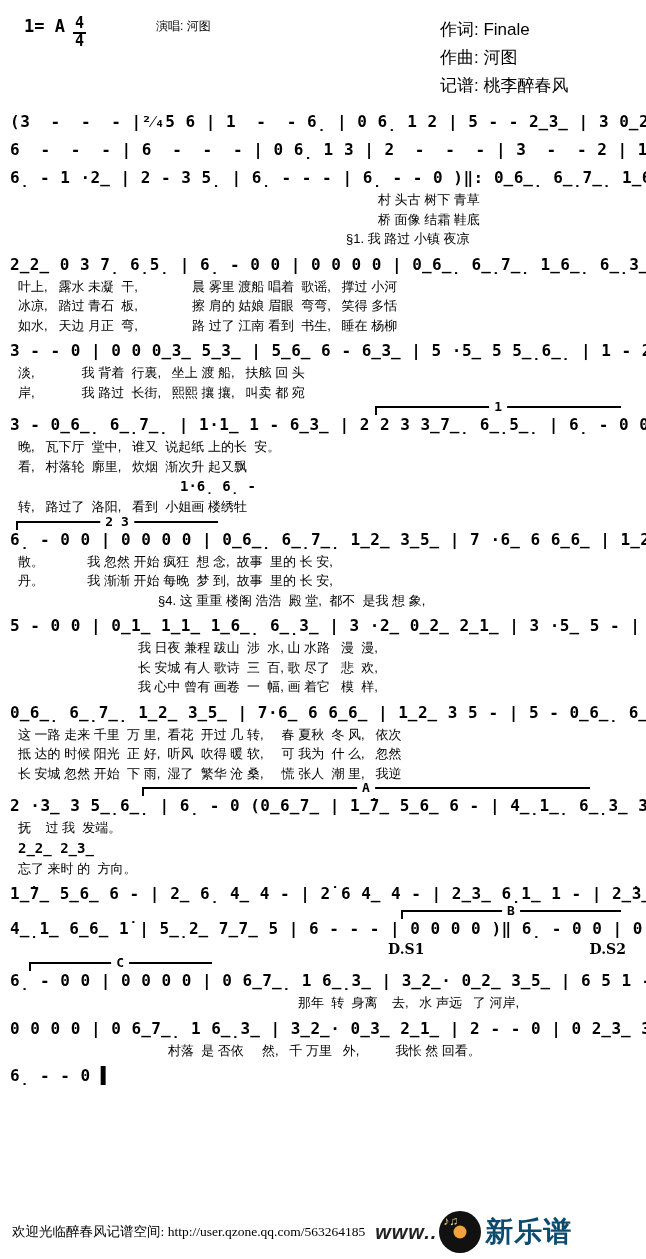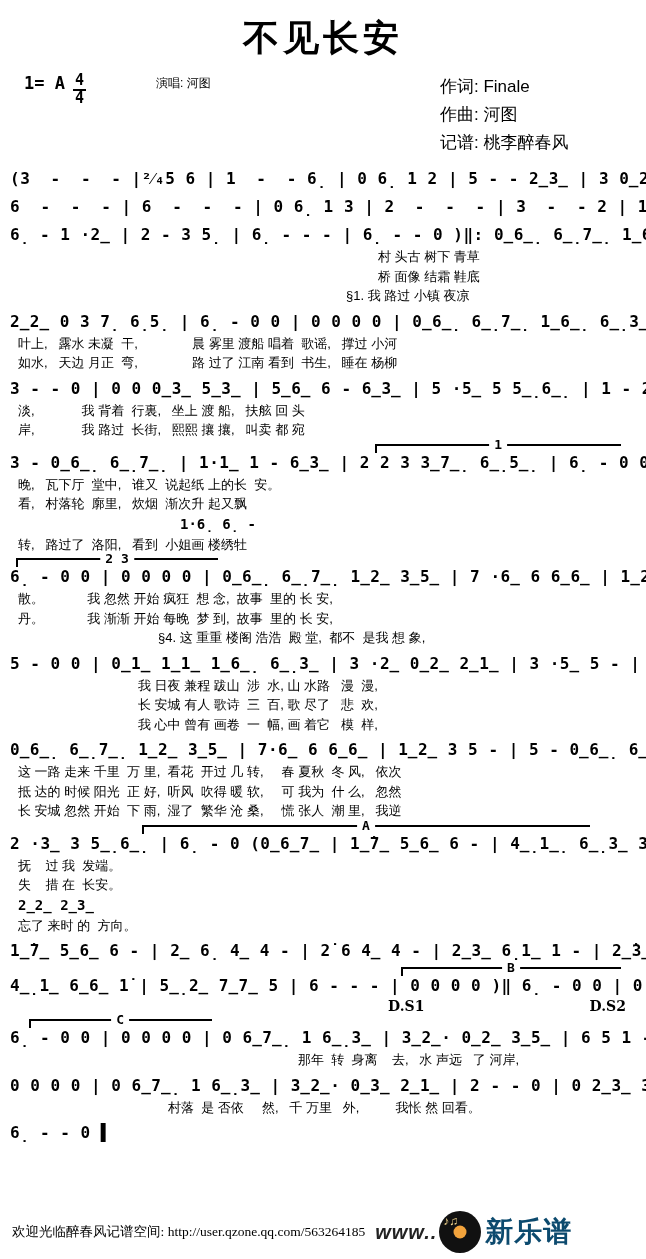--- a/index.html
+++ b/index.html
@@ -41,21 +41,20 @@
   .disc::after { content:""; position:absolute; left:50%; top:50%; width:13px; height:13px;
                  border-radius:50%; background:#f2a33c; transform:translate(-50%,-50%); }
   .disc .disc-notes { position:absolute; left:4px; top:3px; color:#f5d78e; font-size:12px; }
   .logo-text { font-size:28px; font-weight:bold; color:#0c4a6e; margin-left:4px; letter-spacing:1px; }
 </style>
 </head>
 <body>
 
 <div class="page">
 
-  <div class="title">不见长安</div>
 
   <div class="meta-row">
     <div class="key-sig">
       <span>1= A</span>
       <span class="frac">
         <span class="num">4</span>
         <span class="den">4</span>
       </span>
     </div>
     <div class="singer">演唱: 河图</div>
@@ -91,20 +90,21 @@
           <div class="lyric-line" style="padding-left: 336px;">§1. 我 路过 小镇 夜凉</div>
         </div>
     </div>
 
     <div class="system">
 
       <div class="notes">2̲2̲ 0 3 7̣ 6̣5̣ | 6̣ - 0 0 | 0 0 0 0 | 0̲6̲̣ 6̲̣7̲̣ 1̲6̲̣ 6̲̣3̲ | 2̲2̲ 2 2̲3̲ 5̲2̲ |</div>
 
       <div class="lyrics">
           <div class="lyric-line" style="padding-left: 8px;">叶上,   露水 未凝  干,               晨 雾里 渡船 唱着  歌谣,   撑过 小河</div>
+          <div class="lyric-line" style="padding-left: 8px;">冰凉,   踏过 青石  板,               擦 肩的 姑娘 眉眼  弯弯,   笑得 多恬</div>
           <div class="lyric-line" style="padding-left: 8px;">如水,   天边 月正  弯,               路 过了 江南 看到  书生,   睡在 杨柳</div>
         </div>
     </div>
 
     <div class="system">
 
       <div class="notes">3 - - 0 | 0 0 0̲3̲ 5̲3̲ | 5̲6̲ 6 - 6̲3̲ | 5 ·5̲ 5 5̲̣6̲̣ | 1 - 2 5̲3̲ |</div>
 
       <div class="lyrics">
           <div class="lyric-line" style="padding-left: 8px;">淡,             我 背着  行裏,   坐上 渡 船,   扶舷 回 头</div>
@@ -162,21 +162,20 @@
     </div>
 
     <div class="system">
       <div class="volta" style="margin-left: 21%; width: 71%;">
         <span class="volta-label">A</span>
       </div>
       <div class="notes">2 ·3̲ 3 5̲̣6̲̣ | 6̣ - 0 (0̲6̲7̲ | 1̲̇7̲ 5̲6̲ 6 - | 4̲̣1̲̣ 6̲̣3̲ 3 0̲6̲7̲ |</div>
 
       <div class="lyrics">
           <div class="lyric-line" style="padding-left: 8px;">抚    过 我  发端。</div>
-          <div class="lyric-line" style="padding-left: 8px;">失    措 在  长安。</div>
           <div class="lyric-line lyric-notes" style="padding-left: 8px;">2̲2̲ 2̲3̲</div>
           <div class="lyric-line" style="padding-left: 8px;">忘了 来时 的  方向。</div>
         </div>
     </div>
 
     <div class="system">
 
       <div class="notes">1̲̇7̲ 5̲6̲ 6 - | 2̲ 6̣ 4̲ 4 - | 2̇ 6 4̲ 4 - | 2̲3̲ 6̣1̲ 1 - | 2̲̇3̲̇ 6̲1̲̇ 1̇ - |</div>
 
       <div class="lyrics"></div>

